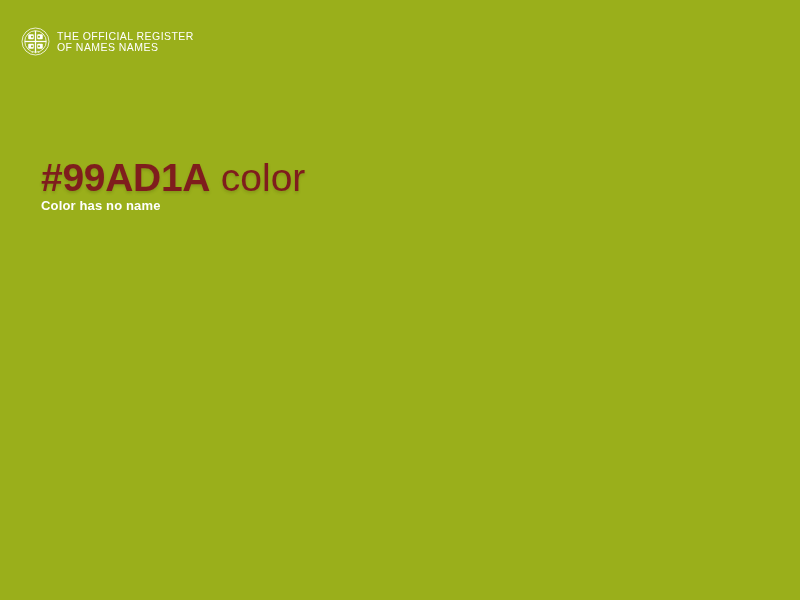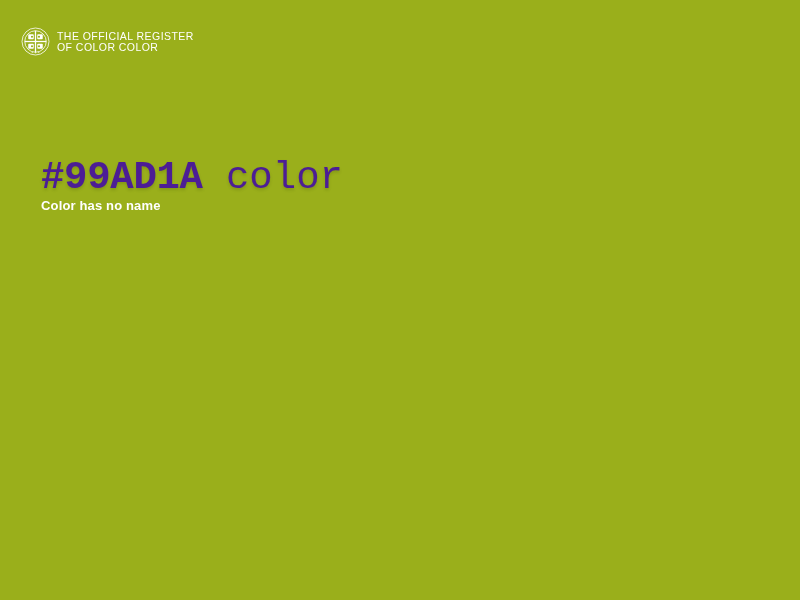--- a/index.html
+++ b/index.html
@@ -53,24 +53,24 @@
     color: #ffffff;
     white-space: nowrap;
     font-weight: 400;
   }
 
   
   .hero-title {
     position: absolute;
     left: 41px;
     top: 128px;
-    font-family: Liberation Mono, monospace;
+    font-family: Liberation Sans, sans-serif;
     font-size: 39px;
     line-height: 48px;
-    color: #4c1d95;
+    color: #7f1d1d;
     white-space: nowrap;
     text-shadow: 0 2px 3px rgba(60, 70, 10, 0.22);
     letter-spacing: -0.2px;
   }
   .hero-title .hex {
     font-weight: 700;
     letter-spacing: -0.3px;
   }
   .hero-title .word {
     font-weight: 400;
@@ -111,21 +111,21 @@
         <circle cx="36" cy="19.5" r="2.2" fill="#9aaf1b"></circle>
         <circle cx="22" cy="38.5" r="2.2" fill="#9aaf1b"></circle>
         <circle cx="36" cy="38.5" r="2.2" fill="#9aaf1b"></circle>
         <circle cx="22.5" cy="50.5" r="1.1" fill="#ffffff"></circle>
         <circle cx="29" cy="51.5" r="1.1" fill="#ffffff"></circle>
         <circle cx="35.5" cy="50.5" r="1.1" fill="#ffffff"></circle>
       </svg>
     </span>
     <span class="brand-wordmark">
       <span class="brand-line">THE OFFICIAL REGISTER</span>
-      <span class="brand-line">OF COLOR COLOR</span>
+      <span class="brand-line">OF NAMES NAMES</span>
     </span>
   </div>
 
   <h1 class="hero-title"><span class="hex">#99AD1A</span> <span class="word">color</span></h1>
 
   <div class="hero-subtitle">Color has no name</div>
 
 </div>
 
 </body></html>

